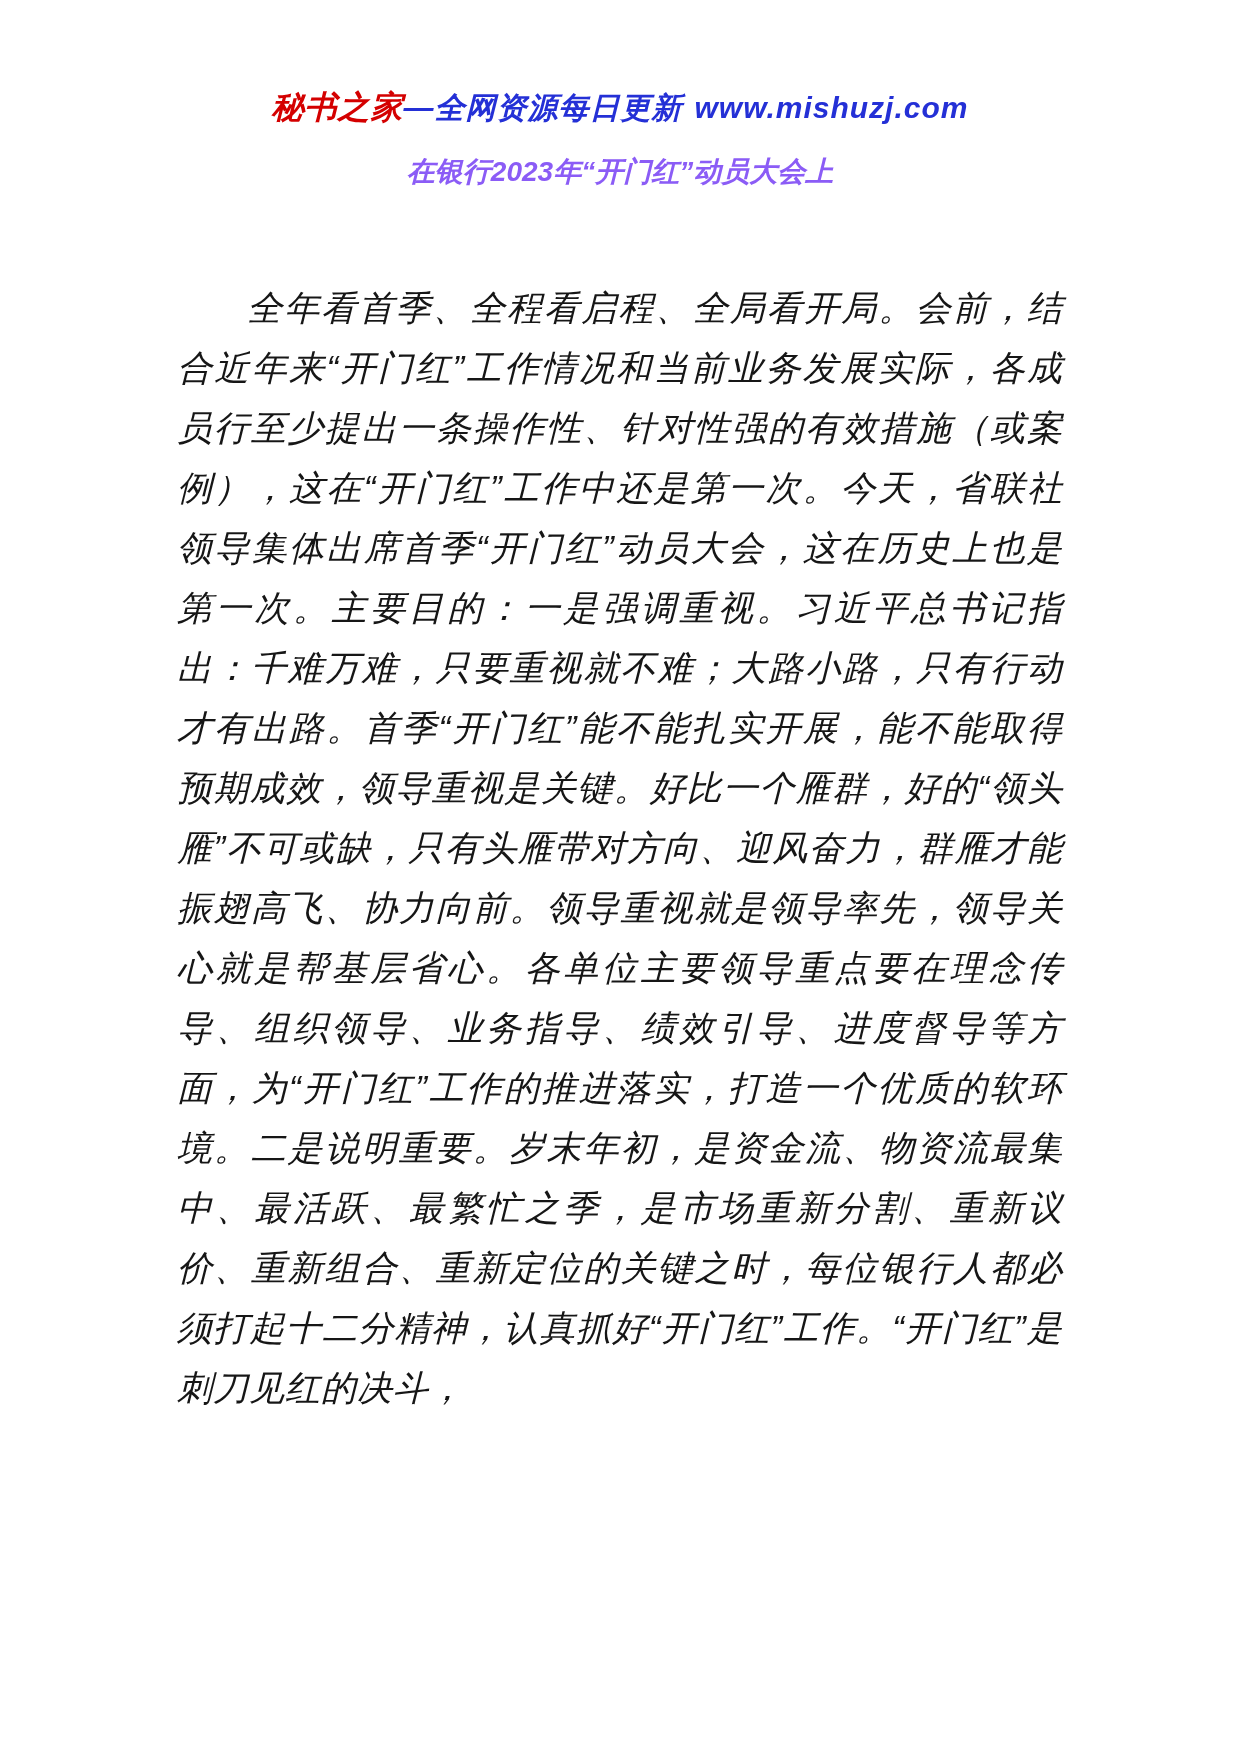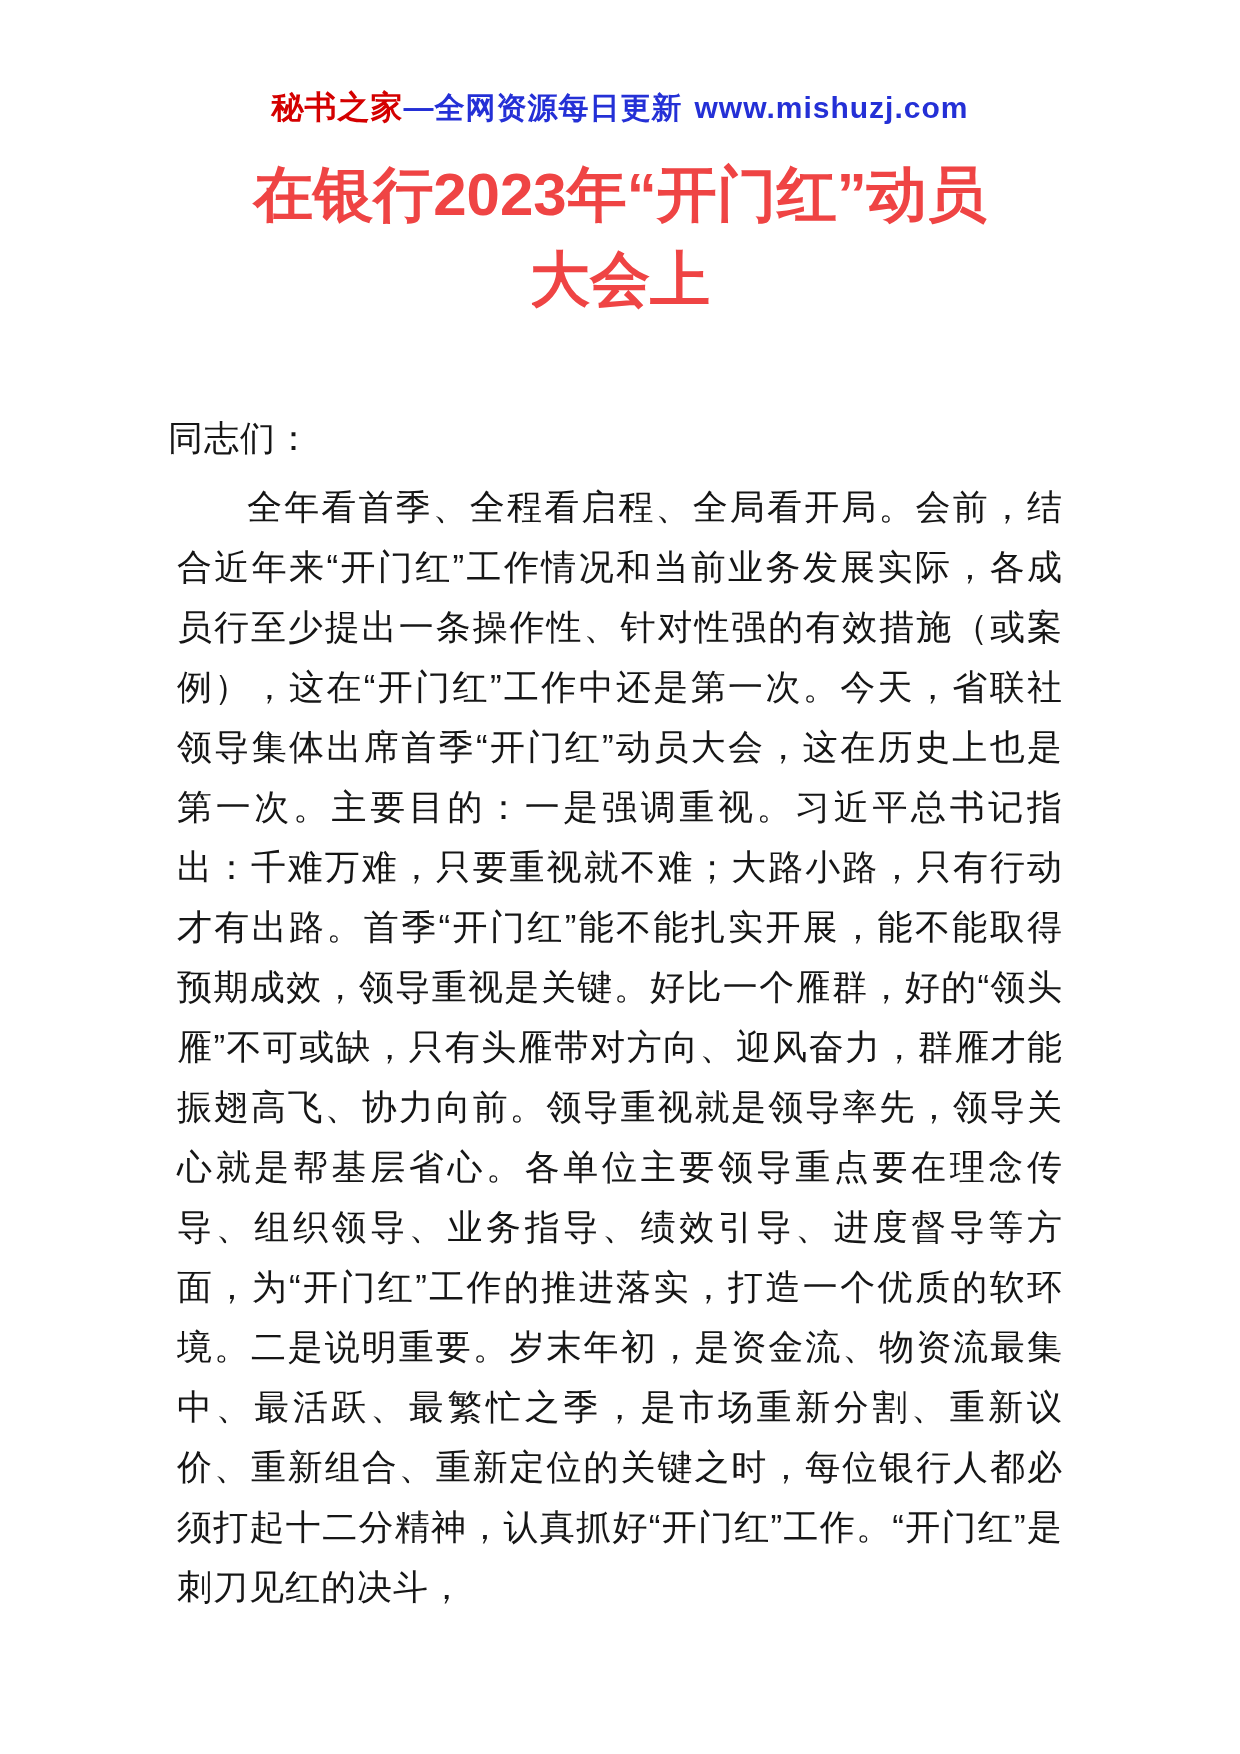--- a/index.html
+++ b/index.html
@@ -12,20 +12,21 @@
     min-height: 1754px;
     font-family: "Liberation Sans", "DejaVu Sans", sans-serif;
     color: #141414;
   }
   .page {
     box-sizing: border-box;
     width: 1240px;
     min-height: 1754px;
     background: #ffffff;
     padding: 86px 168px 60px 168px;
+    font-style: italic;
   }
   .site-header {
     text-align: center;
     font-size: 30px;
     font-weight: bold;
     letter-spacing: 1px;
     white-space: nowrap;
     margin-bottom: 22px;
   }
   .site-header .brand {
@@ -36,24 +37,24 @@
     color: #2430d6;
   }
   .site-header .url {
     color: #2430d6;
     margin-left: 12px;
   }
   .doc-title {
     margin: 4px auto 0 auto;
     max-width: 780px;
     text-align: center;
-    font-size: 60px;
+    font-size: 28px;
     line-height: 1.42;
     font-weight: bold;
-    color: #ef4444;
+    color: #8b5cf6;
   }
   .doc-title .title-line {
     display: block;
   }
   .doc-body {
     margin-top: 86px;
     font-size: 35px;
     line-height: 60px;
     letter-spacing: 1px;
     color: #161616;
@@ -76,17 +77,16 @@
 
   <div class="site-header">
     <span class="brand">秘书之家</span><span class="tagline">—全网资源每日更新</span><span class="url">www.mishuzj.com</span>
   </div>
 
   <h1 class="doc-title">
     <span class="title-line">在银行2023年“开门红”动员大会上</span>
   </h1>
 
   <div class="doc-body">
-    <p class="salutation">同志们：</p>
     <p class="para">全年看首季、全程看启程、全局看开局。会前，结合近年来“开门红”工作情况和当前业务发展实际，各成员行至少提出一条操作性、针对性强的有效措施（或案例），这在“开门红”工作中还是第一次。今天，省联社领导集体出席首季“开门红”动员大会，这在历史上也是第一次。主要目的：一是强调重视。习近平总书记指出：千难万难，只要重视就不难；大路小路，只有行动才有出路。首季“开门红”能不能扎实开展，能不能取得预期成效，领导重视是关键。好比一个雁群，好的“领头雁”不可或缺，只有头雁带对方向、迎风奋力，群雁才能振翅高飞、协力向前。领导重视就是领导率先，领导关心就是帮基层省心。各单位主要领导重点要在理念传导、组织领导、业务指导、绩效引导、进度督导等方面，为“开门红”工作的推进落实，打造一个优质的软环境。二是说明重要。岁末年初，是资金流、物资流最集中、最活跃、最繁忙之季，是市场重新分割、重新议价、重新组合、重新定位的关键之时，每位银行人都必须打起十二分精神，认真抓好“开门红”工作。“开门红”是刺刀见红的决斗，</p>
   </div>
 
 </div>
 
 </body></html>

